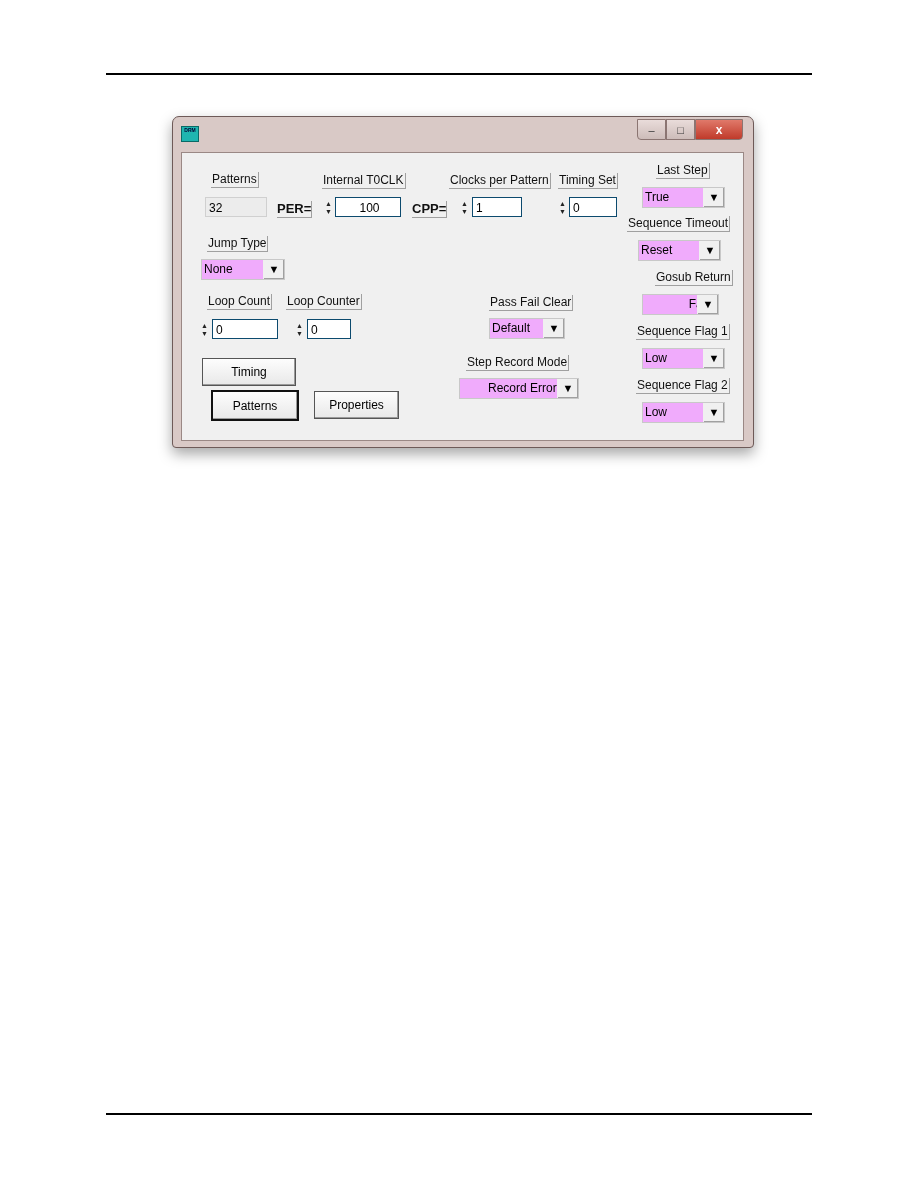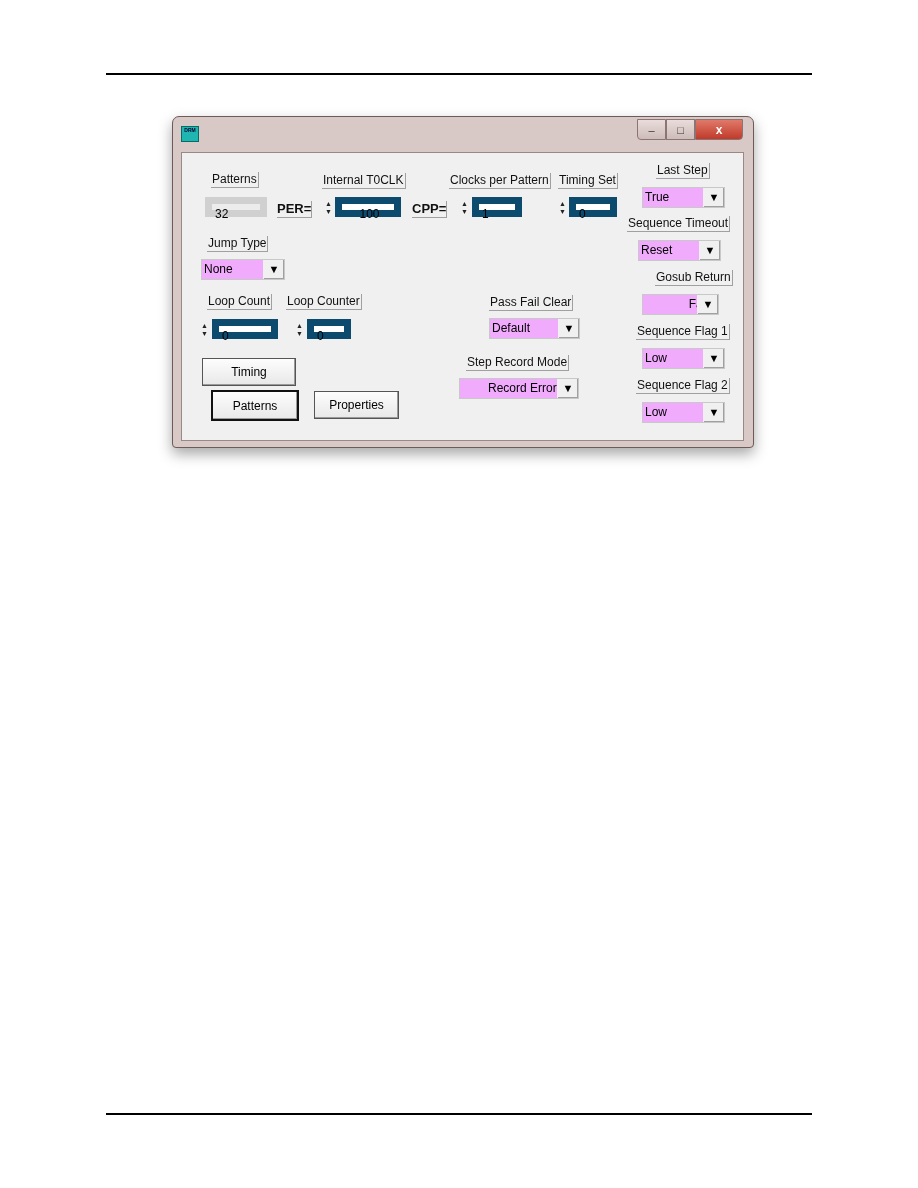--- a/index.html
+++ b/index.html
@@ -22,21 +22,21 @@
   .wbtn.min { border-radius:0 0 0 4px; }
   .wbtn.close { width:46px; background:linear-gradient(#e0796a,#c03a2a); color:#fff; font-weight:bold;
                 border-radius:0 0 4px 0; font-size:12px; }
   .client { position:absolute; left:8px; top:35px; width:561px; height:287px; background:#f0f0f0;
             border:1px solid #9a8885; }
 
   .lbl { position:absolute; font-size:12px; color:#111; background:#f0f0f0; padding:0 1px;
          border-right:1px solid #a0a0a0; border-bottom:1px solid #a0a0a0; white-space:nowrap; line-height:15px; }
   .bold-lbl { position:absolute; font-size:13px; font-weight:bold; color:#111;
               border-right:1px solid #a0a0a0; border-bottom:1px solid #a0a0a0; line-height:16px; }
-  .field { position:absolute; height:20px; background:#fff; border:7px solid #0c4a6e; font-size:12px;
+  .field { position:absolute; height:20px; background:#fff; border:1px solid #0c4a6e; font-size:12px;
            line-height:20px; padding-left:3px; box-sizing:border-box; }
   .field.ro { background:#ececec; border-color:#d0d0d0; }
   .spin { position:absolute; width:9px; height:20px; display:flex; flex-direction:column; justify-content:center; }
   .spin span { font-size:7px; line-height:8px; color:#222; }
   .combo { position:absolute; height:21px; background:#f0abfc; border:1px solid #c8c8c8;
            box-sizing:border-box; font-size:12px; line-height:19px; padding-left:2px; }
   .combo .arrow { position:absolute; right:0; top:0; width:20px; height:19px; background:#f0f0f0;
                   display:flex; align-items:center; justify-content:center; font-size:11px; color:#000;
                   border-left:1px solid #f0f0f0; box-shadow: inset -1px -1px 0 #a0a0a0; }
   .btn { position:absolute; height:28px; background:linear-gradient(#fdfdfd,#e8e8e8); border:1px solid #555;
@@ -111,21 +111,21 @@
       <span>▲</span>
       <span>▼</span>
     </div>
     <div class="field" style="left:125px;top:166px;width:44px;">0</div>
 
     <div class="btn" style="left:20px;top:205px;width:94px;">Timing</div>
     <div class="btn default" style="left:29px;top:237px;width:88px;height:31px;">Patterns</div>
     <div class="btn" style="left:132px;top:238px;width:85px;">Properties</div>
 
     <div class="lbl" style="left:307px;top:142px;">Pass Fail Clear</div>
-    <div class="combo" style="left:307px;top:165px;width:91px;">
+    <div class="combo" style="left:307px;top:165px;width:76px;">
       <span>Default</span>
       <span class="arrow">▼</span>
     </div>
 
     <div class="lbl" style="left:284px;top:202px;">Step Record Mode</div>
     <div class="combo" style="left:277px;top:225px;width:120px;padding-left:28px;">
       <span>Record Error</span>
       <span class="arrow">▼</span>
     </div>
 

